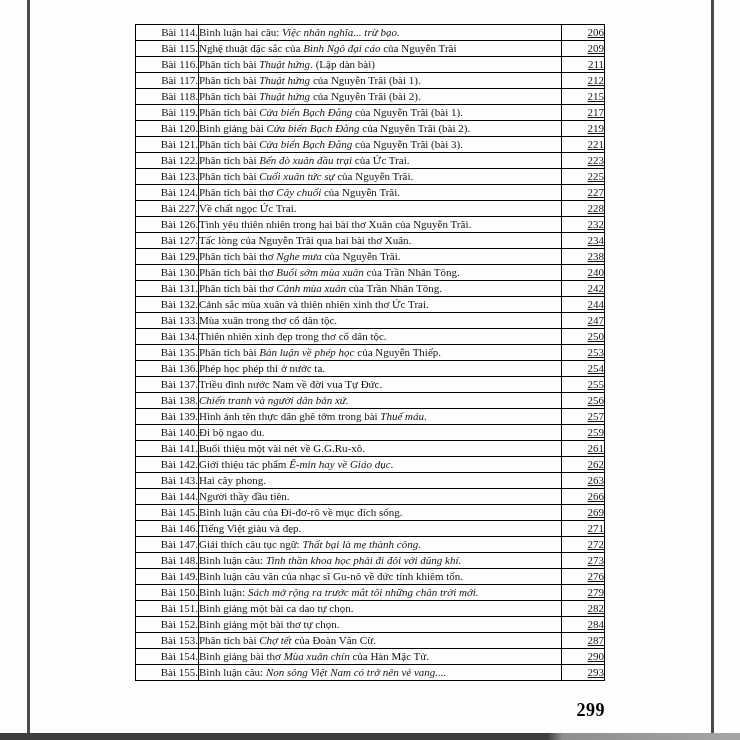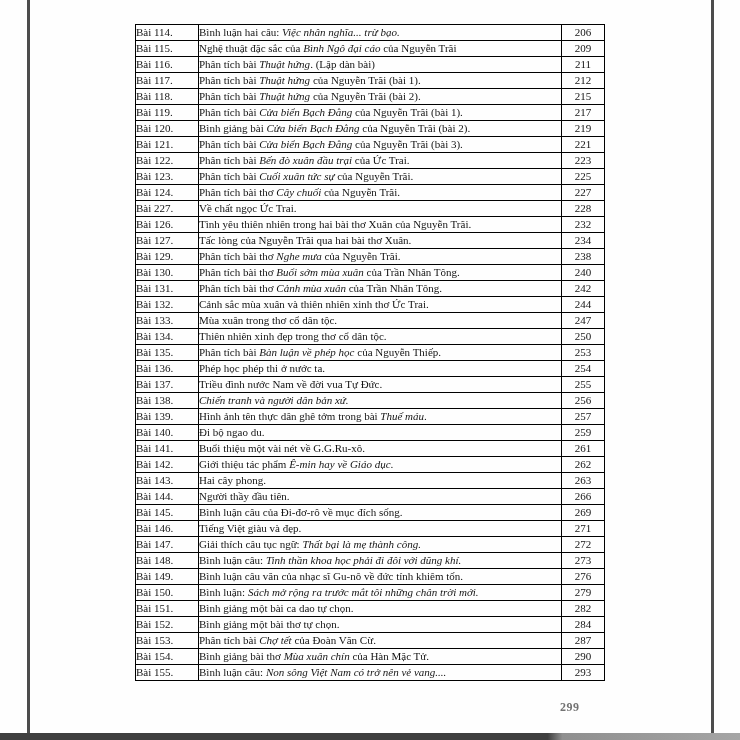--- a/index.html
+++ b/index.html
@@ -28,26 +28,26 @@
   table.toc{
     position:absolute;left:135px;top:24px;width:470px;
     border-collapse:collapse;table-layout:fixed;
   }
   table.toc td{
     border:1px solid #000;
     font-size:11px;line-height:15px;height:15px;
     padding:0;color:#141414;
     white-space:nowrap;overflow:hidden;
   }
-  td.c-label{width:62px;text-align:left;}
+  td.c-label{width:62px;text-align:right;}
   td.c-title{width:362px;padding-left:6px;}
-  td.c-page{width:42px;text-align:center;}
+  td.c-page{width:42px;text-align:right;text-decoration:underline;}
   .folio{
     position:absolute;left:560px;top:700px;width:45px;
-    text-align:left;font-weight:bold;font-size:12px;color:#737373;
+    text-align:right;font-weight:bold;font-size:18px;color:#000000;
     letter-spacing:.5px;
   }
 </style>
 </head>
 <body>
 
 <div class="scan">
   <div class="edge-left"></div>
   <div class="edge-right"></div>
   <div class="edge-bottom"></div>

